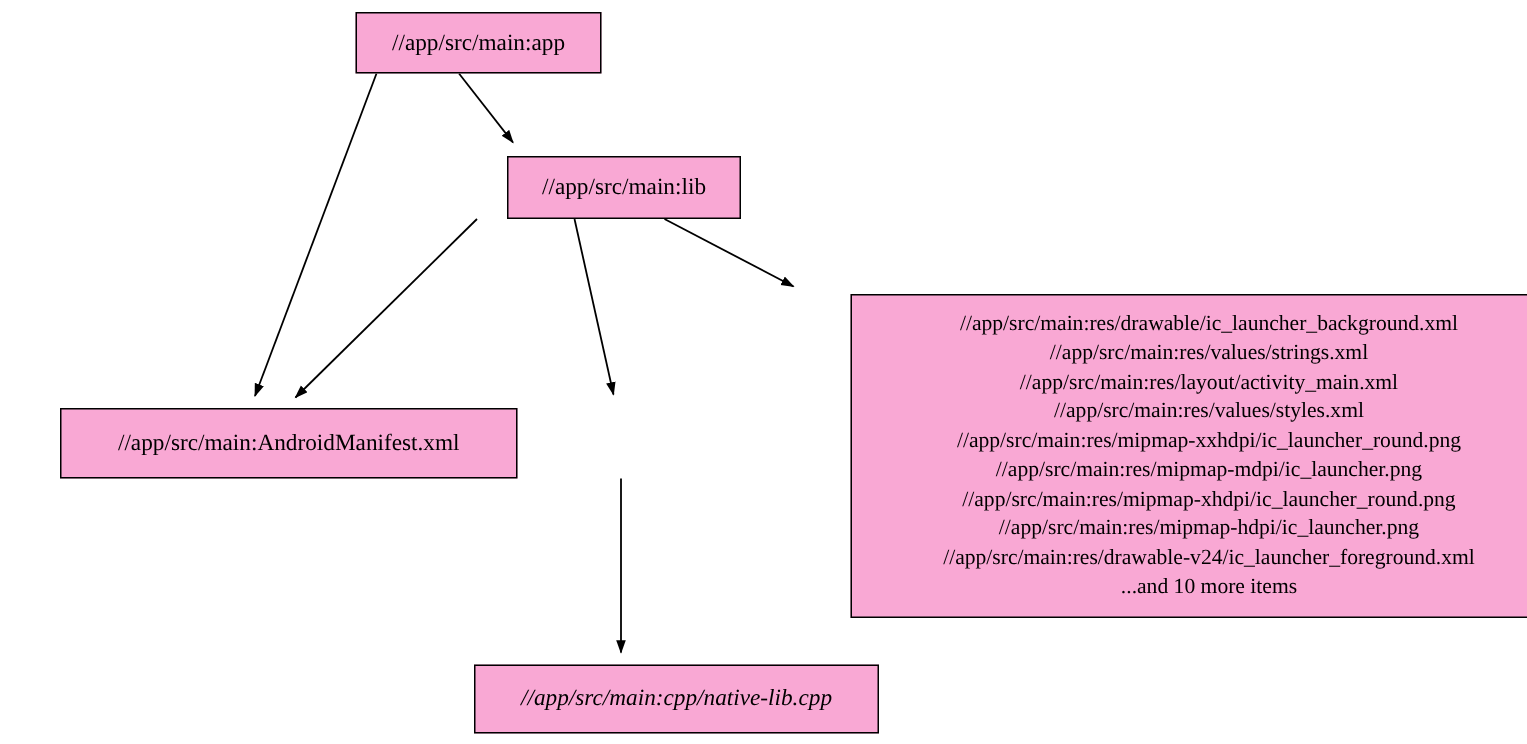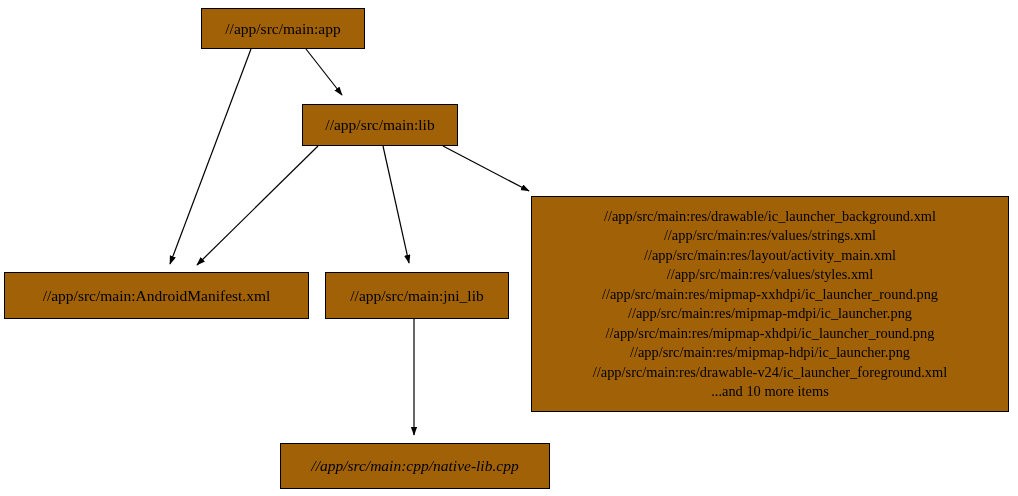--- a/index.html
+++ b/index.html
@@ -23,27 +23,28 @@
     left: 0;
     top: 0;
     width: 1018px;
     height: 496px;
     pointer-events: none;
   }
   .node {
     position: absolute;
     box-sizing: border-box;
     border: 1px solid #000000;
-    background: #a16207;
+    background: #f9a8d4;
     display: flex;
     align-items: center;
     justify-content: center;
     text-align: center;
     line-height: 1.0;
     white-space: pre;
+    margin-left: 36px;
   }
   .node-label {
     display: block;
     white-space: pre;
     text-align: center;
   }
   .node-single .node-label {
     font-size: 15.5px;
   }
   .node-multi {
@@ -104,23 +105,20 @@
   </div>
 
   <div class="node node-single" id="node-manifest">
     <span class="node-label">//app/src/main:AndroidManifest.xml</span>
   </div>
 
   <div class="node node-single" id="node-lib">
     <span class="node-label">//app/src/main:lib</span>
   </div>
 
-  <div class="node node-single" id="node-jni-lib">
-    <span class="node-label">//app/src/main:jni_lib</span>
-  </div>
 
   <div class="node node-multi" id="node-res-group">
     <span class="node-label">//app/src/main:res/drawable/ic_launcher_background.xml
 //app/src/main:res/values/strings.xml
 //app/src/main:res/layout/activity_main.xml
 //app/src/main:res/values/styles.xml
 //app/src/main:res/mipmap-xxhdpi/ic_launcher_round.png
 //app/src/main:res/mipmap-mdpi/ic_launcher.png
 //app/src/main:res/mipmap-xhdpi/ic_launcher_round.png
 //app/src/main:res/mipmap-hdpi/ic_launcher.png

